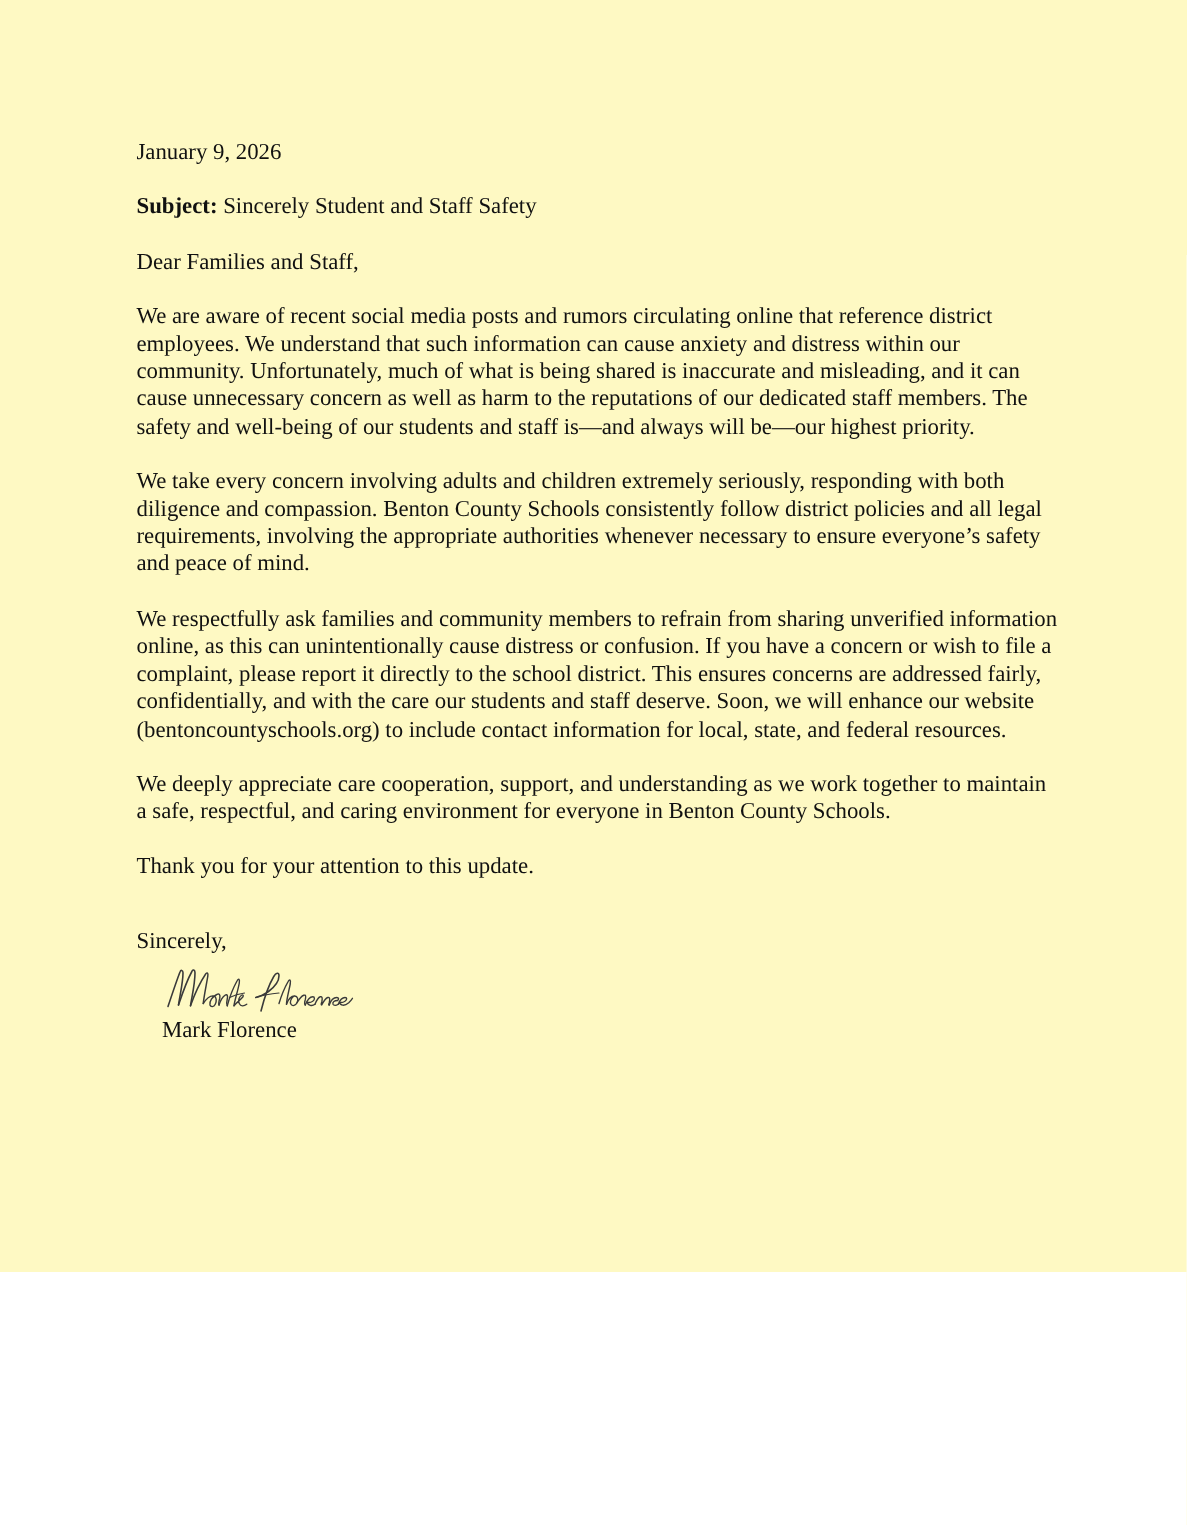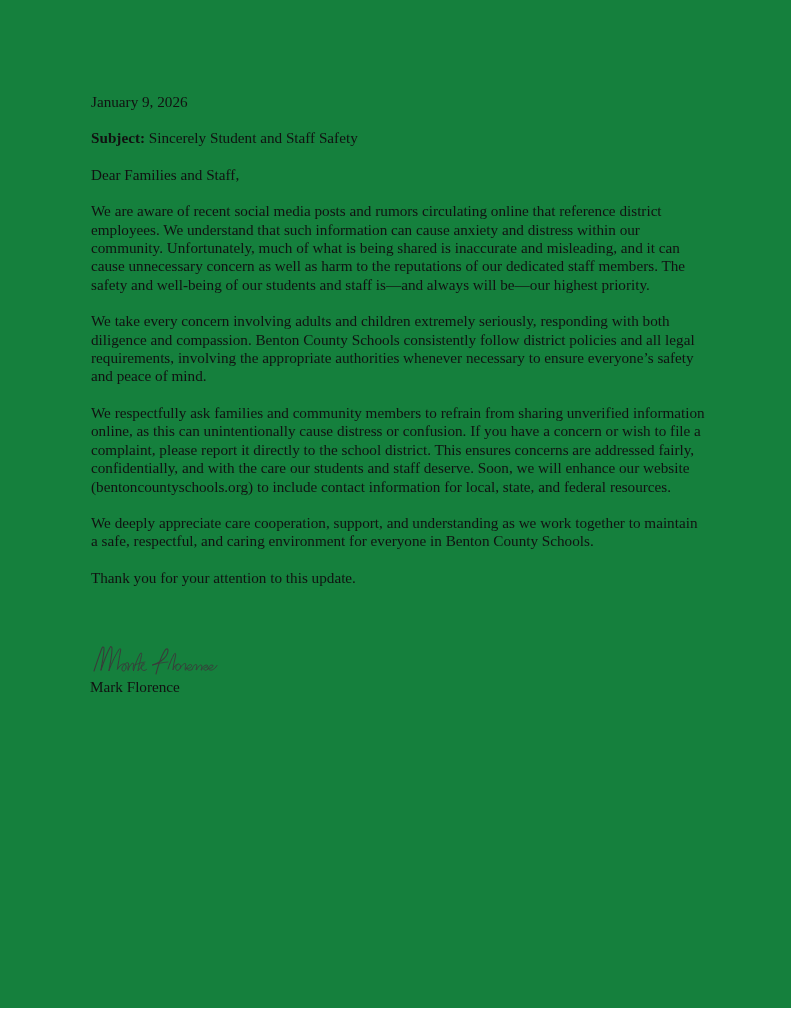--- a/index.html
+++ b/index.html
@@ -11,22 +11,22 @@
     width: 791px;
     height: 1024px;
     overflow: hidden;
     font-family: "Liberation Serif", "DejaVu Serif", serif;
     color: #0d0d0d;
     -webkit-font-smoothing: antialiased;
   }
   .page {
     position: relative;
     width: 791px;
-    height: 1008px;
-    background: #15803d;
+    height: 848px;
+    background: #fef9c3;
     text-decoration: underline;
   }
   .letter-body {
     position: absolute;
     left: 91px;
     top: 93px;
     width: 614px;
   }
   .line-date,
   .line-subject,
@@ -44,21 +44,21 @@
   .line-subject { margin-bottom: 18px; }
   .line-salutation { margin-bottom: 18px; }
   .para { margin-bottom: 18px; }
   .line-thanks { margin-bottom: 32px; }
   .line-closing { margin-bottom: 0; }
   .subject-label {
     font-weight: bold;
   }
   .signature-block {
     position: absolute;
-    left: 90px;
+    left: 108px;
     top: 644px;
     width: 420px;
   }
   .signature-mark {
     display: block;
     width: 126px;
     height: 32px;
     margin: 0 0 2px 2px;
   }
   .signature-mark svg {
@@ -90,20 +90,21 @@
     <p class="para">We are aware of recent social media posts and rumors circulating online that reference district employees. We understand that such information can cause anxiety and distress within our community. Unfortunately, much of what is being shared is inaccurate and misleading, and it can cause unnecessary concern as well as harm to the reputations of our dedicated staff members. The safety and well-being of our students and staff is—and always will be—our highest priority.</p>
 
     <p class="para">We take every concern involving adults and children extremely seriously, responding with both diligence and compassion. Benton County Schools consistently follow district policies and all legal requirements, involving the appropriate authorities whenever necessary to ensure everyone’s safety and peace of mind.</p>
 
     <p class="para">We respectfully ask families and community members to refrain from sharing unverified information online, as this can unintentionally cause distress or confusion. If you have a concern or wish to file a complaint, please report it directly to the school district. This ensures concerns are addressed fairly, confidentially, and with the care our students and staff deserve. Soon, we will enhance our website (bentoncountyschools.org) to include contact information for local, state, and federal resources.</p>
 
     <p class="para">We deeply appreciate care cooperation, support, and understanding as we work together to maintain a safe, respectful, and caring environment for everyone in Benton County Schools.</p>
 
     <p class="line-thanks">Thank you for your attention to this update.</p>
 
+    <p class="line-closing">Sincerely,</p>
 
   </div>
 
   <div class="signature-block">
 
     <span class="signature-mark">
       <svg viewBox="0 0 252 64" xmlns="http://www.w3.org/2000/svg" aria-hidden="true">
         <g fill="none" stroke="#3a3a3a" stroke-linecap="round" stroke-linejoin="round">
 
           <path d="M4 54 C10 36 16 18 20 8 C21 5 24 5 24 9 C24 22 20 38 18 52" stroke-width="2.1"></path>

